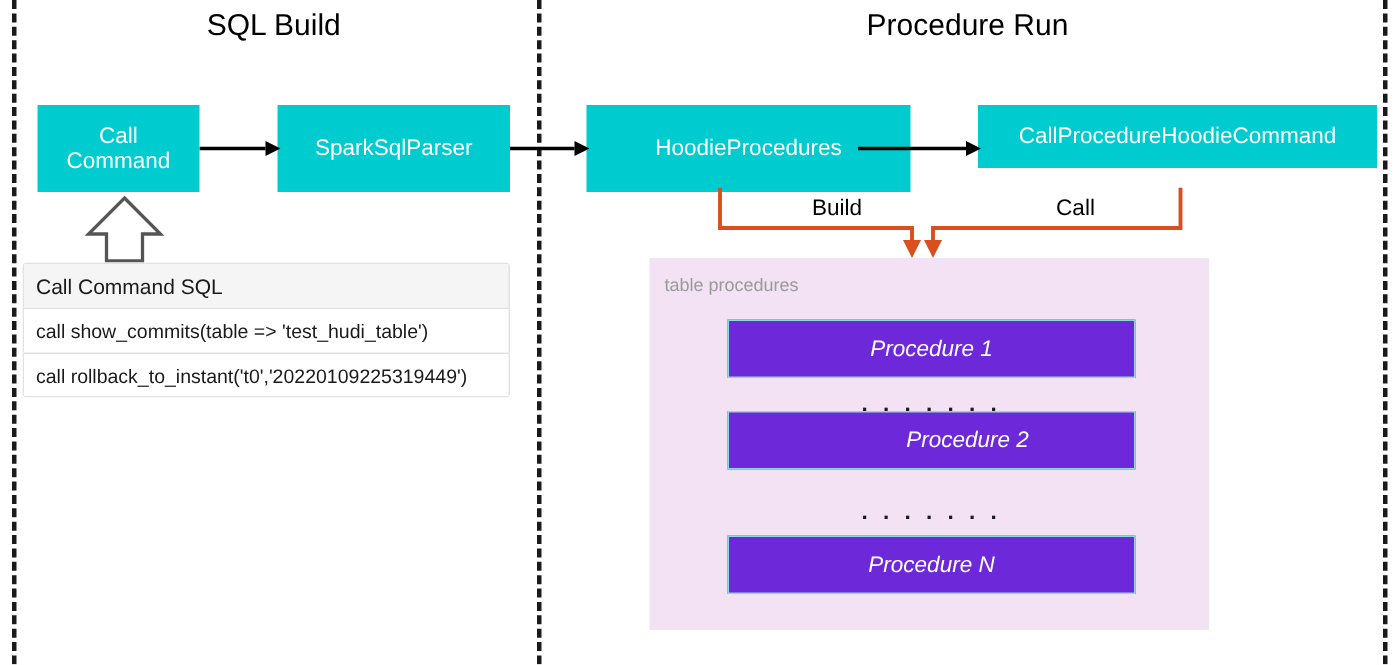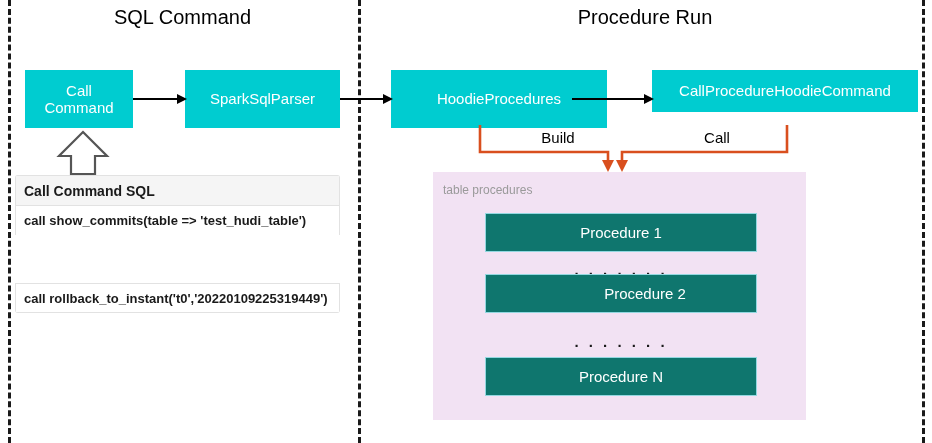--- a/index.html
+++ b/index.html
@@ -69,35 +69,34 @@
   
   #sql-table {
     position: absolute;
     left: 15px;
     top: 175px;
     width: 325px;
     box-sizing: border-box;
     border-radius: 3px;
     overflow: hidden;
     background: #ffffff;
-    font-weight: bold;
   }
   .sql-row {
     box-sizing: border-box;
     height: 30px;
     line-height: 30px;
     padding: 0 8px;
     font-size: 13px;
     color: #1a1a1a;
     white-space: nowrap;
     border: 1px solid #e2e2e2;
     border-bottom: none;
     background: #ffffff;
   }
-  .sql-row:last-child { border-bottom: 1px solid #e2e2e2; margin-top: 48px; }
+  .sql-row:last-child { border-bottom: 1px solid #e2e2e2; }
   #sql-header-row {
     background: #f5f5f5;
     font-size: 14px;
   }
 
   
   #orange-connectors { position: absolute; left: 460px; top: 125px; width: 360px; height: 52px; }
 
   
   #user-procedures-panel {
@@ -115,28 +114,29 @@
     top: 11px;
     font-size: 12px;
     color: #9a9a9a;
     white-space: nowrap;
   }
   .procedure-box {
     position: absolute;
     left: 52px;
     width: 272px;
     height: 39px;
-    background: #0f766e;
+    background: #6d28d9;
     border: 1px solid #93d8e0;
     box-sizing: border-box;
     color: #ffffff;
     font-size: 15px;
     display: flex;
     align-items: center;
     justify-content: center;
+    font-style: italic;
   }
   #procedure-box-0 { top: 41px; }
   #procedure-box-1 { top: 102px; padding-left: 48px; }
   #procedure-box-2 { top: 185px; }
 
   .dots-separator {
     position: absolute;
     left: 52px;
     width: 272px;
     text-align: center;
@@ -151,21 +151,21 @@
 </style>
 </head>
 <body>
 
 <div id="canvas">
 
   <div class="divider" id="divider-left"></div>
   <div class="divider" id="divider-mid"></div>
   <div class="divider" id="divider-right"></div>
 
-  <div class="section-title" id="title-sql-parser">SQL Command</div>
+  <div class="section-title" id="title-sql-parser">SQL Build</div>
   <div class="section-title" id="title-procedure-run">Procedure Run</div>
 
   <div class="teal-box" id="box-call-command">
     <div>
       <div>Call</div>
       <div>Command</div>
     </div>
   </div>
 
   <div class="teal-box" id="box-sparksqlparser">SparkSqlParser</div>

